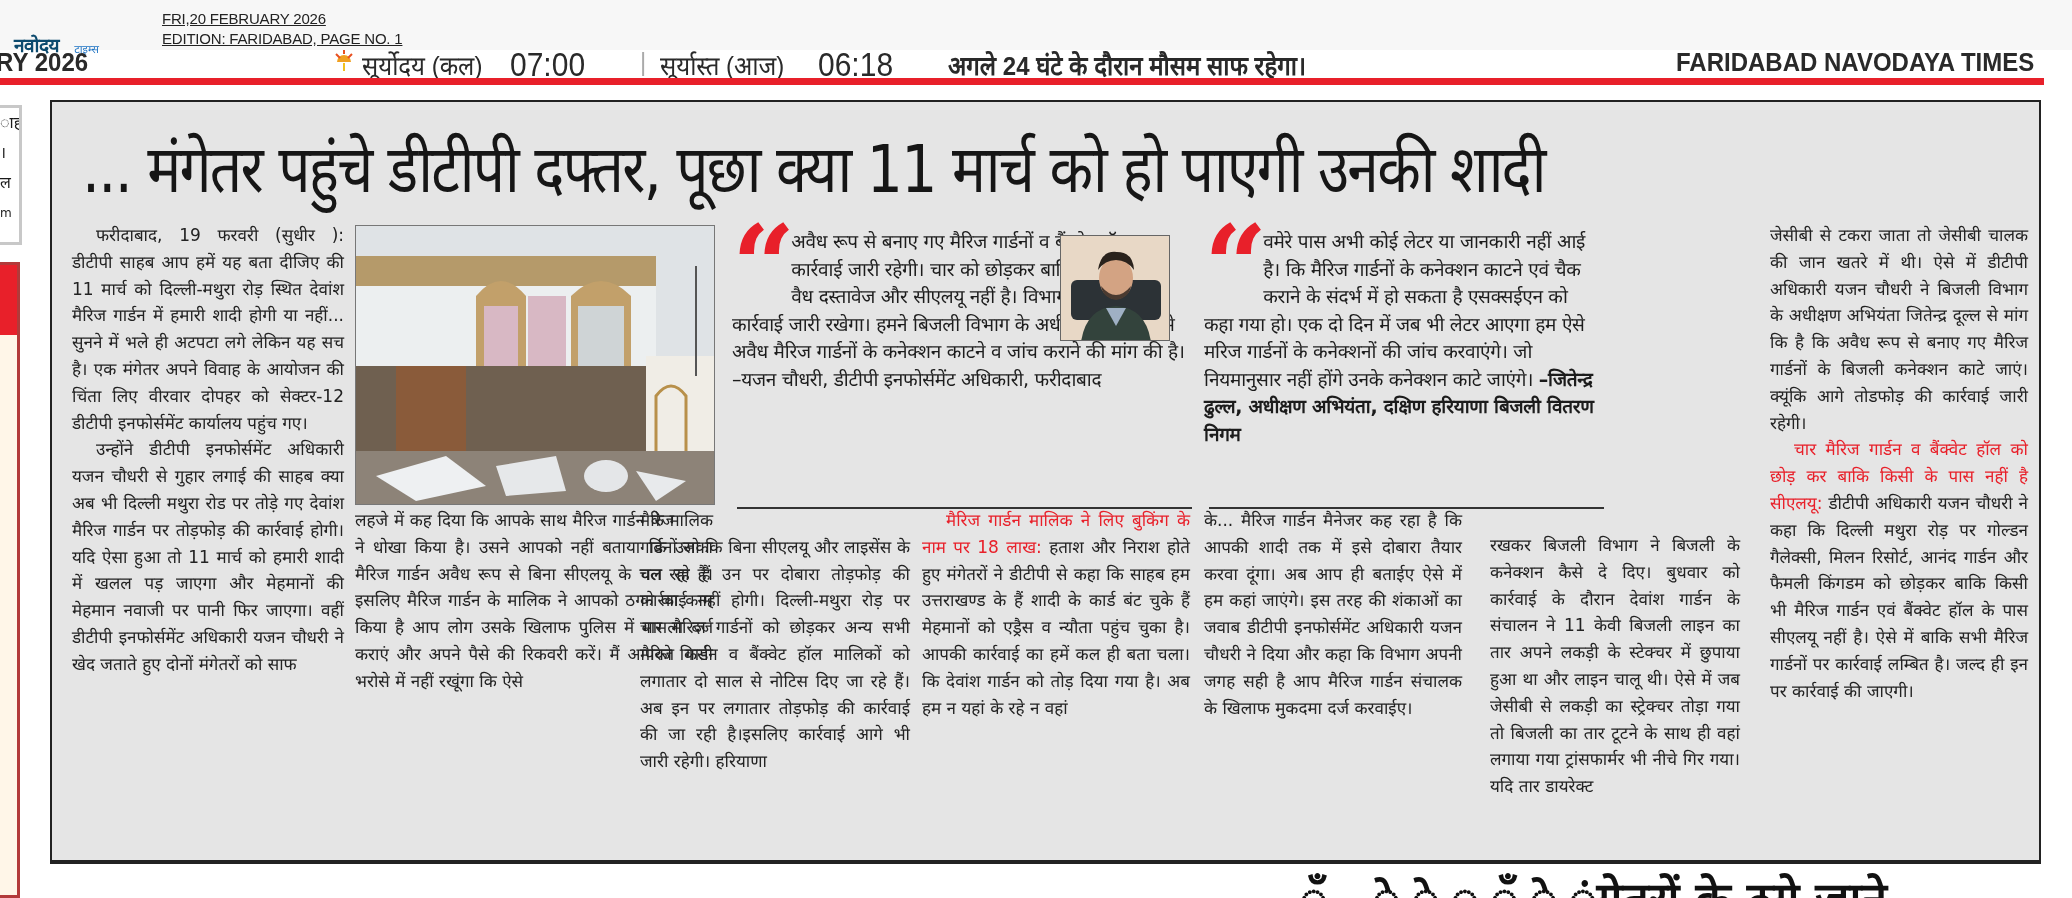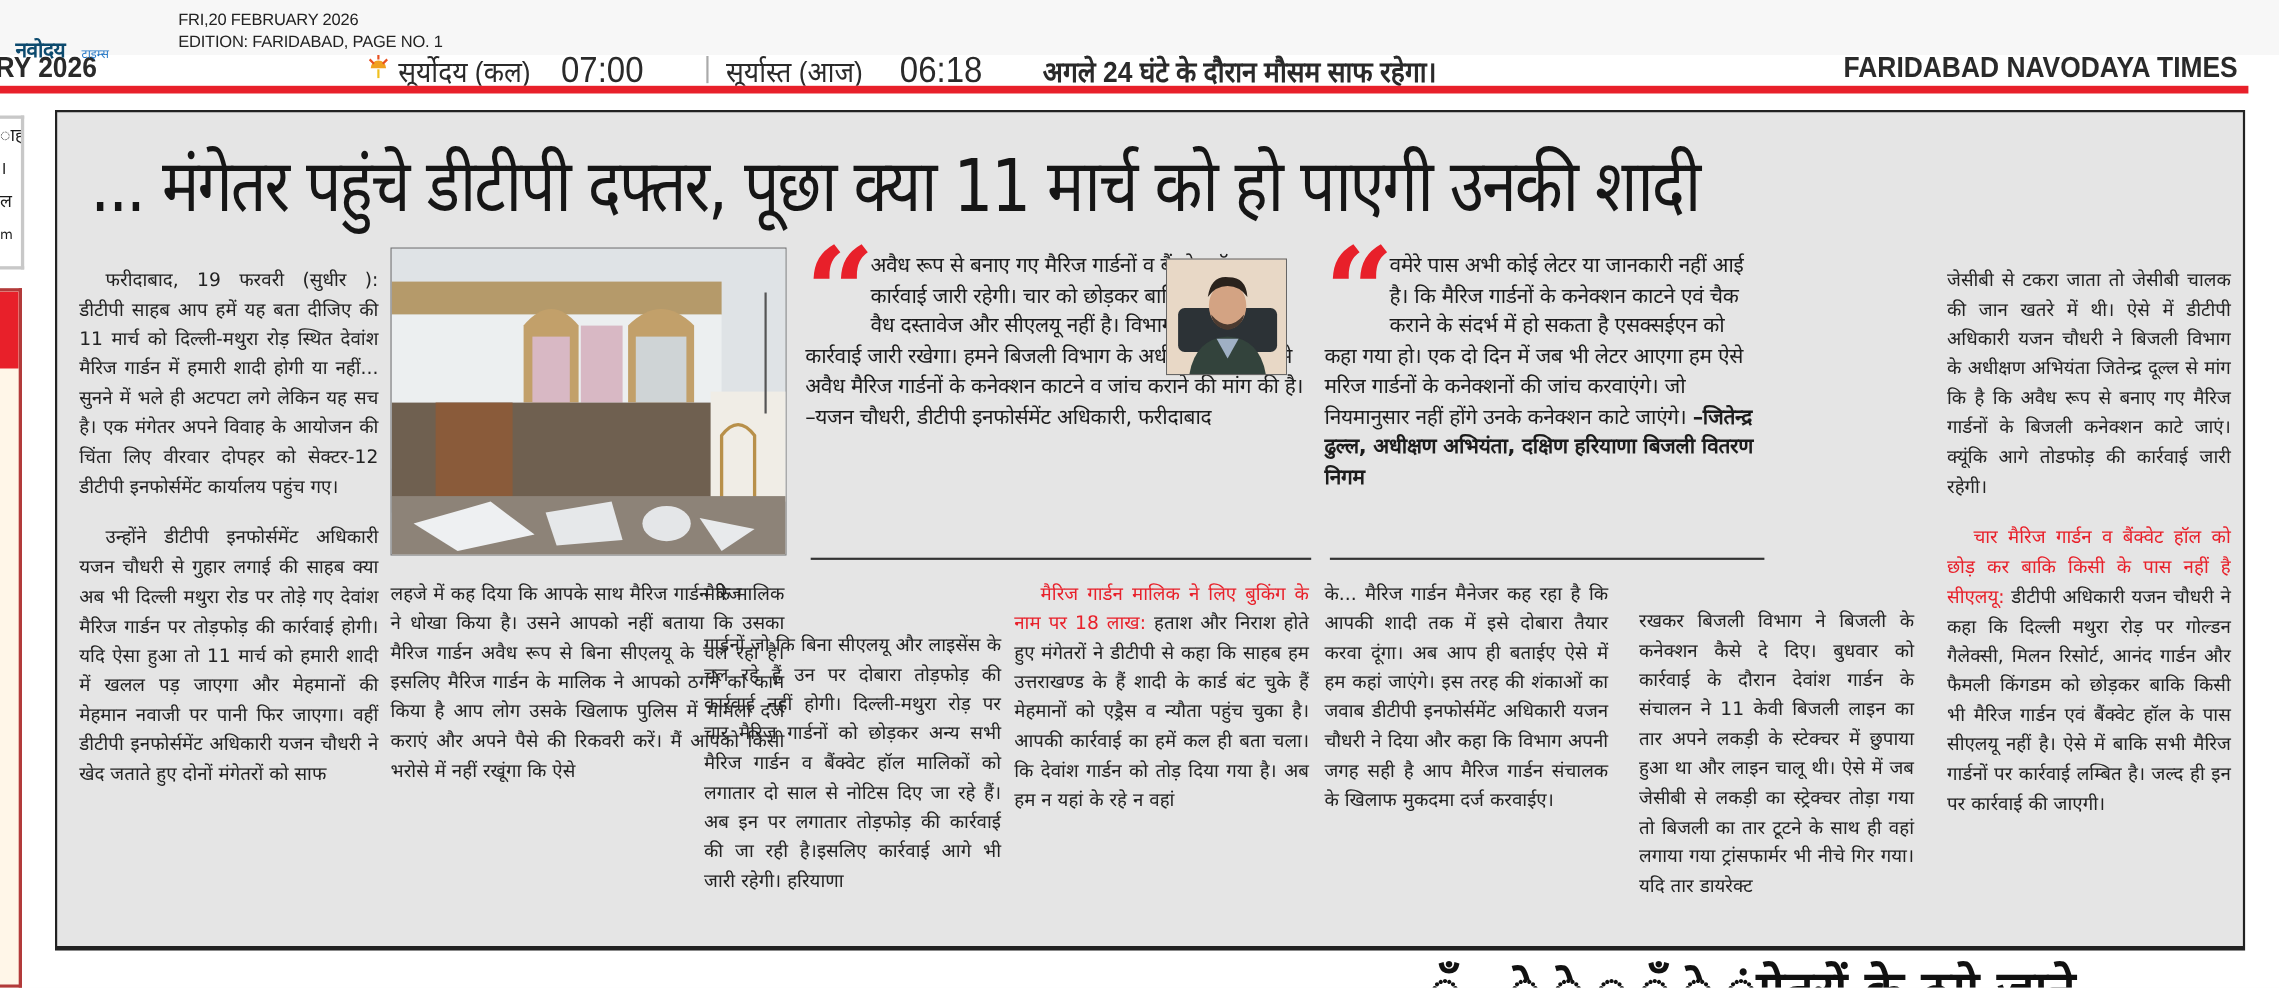--- a/index.html
+++ b/index.html
@@ -4,39 +4,39 @@
 <style>
   * { box-sizing: border-box; margin: 0; padding: 0; }
   html, body { width: 2072px; height: 898px; overflow: hidden; background: #ffffff; }
   body { font-family: "DejaVu Sans", sans-serif; color: #1a1a1a; position: relative; }
 
   
   .topbar { position: absolute; left: 0; top: 0; width: 2072px; height: 50px; background: #f7f7f7; z-index: 5; }
   .logo { position: absolute; left: 14px; top: 12px; display: flex; align-items: flex-end; }
   .logo-main { font-family: Liberation Sans, sans-serif; font-weight: 700; font-size: 19px; color: #0c4a6e; letter-spacing: -0.5px; margin-top: 20px; }
   .logo-sub { font-family: "DejaVu Sans", sans-serif; font-size: 11px; color: #1f74c4; margin-left: 15px; margin-bottom: 2px; }
-  .edition { position: absolute; left: 162px; top: 9px; font-family: "Liberation Sans", sans-serif; font-size: 15px; line-height: 20px; color: #222; letter-spacing: -0.2px; }
+  .edition { position: absolute; left: 162px; top: 9px; font-family: "Liberation Sans", sans-serif; font-size: 15px; line-height: 20px; color: #222; letter-spacing: -0.2px; text-decoration: underline; }
 
   
   .strip { position: absolute; left: 0; top: 50px; width: 2072px; height: 28px; overflow: hidden; background: #fff; }
   .strip-text { position: absolute; top: -2px; font-family: "Liberation Sans", sans-serif; font-weight: 700; font-size: 24px; color: #2a2a2a; white-space: nowrap; transform: scaleY(1.1); }
   .strip .sun { position: absolute; left: 334px; top: 0px; width: 20px; height: 22px; }
   .redrule { position: absolute; left: 0; top: 78px; width: 2044px; height: 7px; background: #e8202a; }
 
   
   .sliver { position: absolute; left: 0; top: 105px; width: 22px; height: 140px; border: 3px solid #c8c8c8; border-left: none; background: #fff; font-size: 16px; line-height: 30px; overflow: hidden; }
   .sliver2 { position: absolute; left: 0; top: 262px; width: 20px; height: 636px; border: 3px solid #b23a3a; border-left: none; background: #fff6e8; overflow: hidden; }
   .sliver2 .redblk { height: 70px; background: #e8202a; }
 
   
   .article { position: absolute; left: 50px; top: 100px; width: 1991px; height: 764px; border: 2px solid #222; border-bottom: 4px solid #222; background: #e5e5e5; }
   .headline { position: absolute; left: 30px; top: 20px; width: 1940px; white-space: nowrap; font-family: "DejaVu Sans", sans-serif; font-weight: 400; font-size: 66px; line-height: 96px; color: #161616; letter-spacing: -2px; transform: scaleX(0.86); transform-origin: left center; }
 
   .col { position: absolute; font-family: "DejaVu Sans", sans-serif; font-size: 17px; line-height: 26.8px; color: #222; text-align: justify; }
-  .col p { text-indent: 24px; margin-top: 20px; }
+  .col p { text-indent: 24px; }
   .col p.noindent { text-indent: 0; }
   .red { color: #e8202a; }
 
   .photo { position: absolute; left: 303px; top: 123px; width: 360px; height: 280px; border: 1px solid #777; overflow: hidden; background: #d6dadc; }
 
   .quote { position: absolute; font-family: "DejaVu Sans", sans-serif; font-size: 19px; line-height: 27.5px; color: #1c1c1c; letter-spacing: -0.3px; }
   .qmark { float: left; font-family: "DejaVu Serif", serif; font-weight: 700; font-size: 110px; line-height: 80px; height: 58px; color: #e8202a; margin-right: 8px; margin-top: -2px; letter-spacing: -12px; }
   .quote .bold { font-weight: 700; }
   .qrule { position: absolute; height: 2px; background: #333; }
   .portrait { position: absolute; left: 1008px; top: 133px; width: 110px; height: 106px; border: 1px solid #666; overflow: hidden; background: #e9dccf; }

